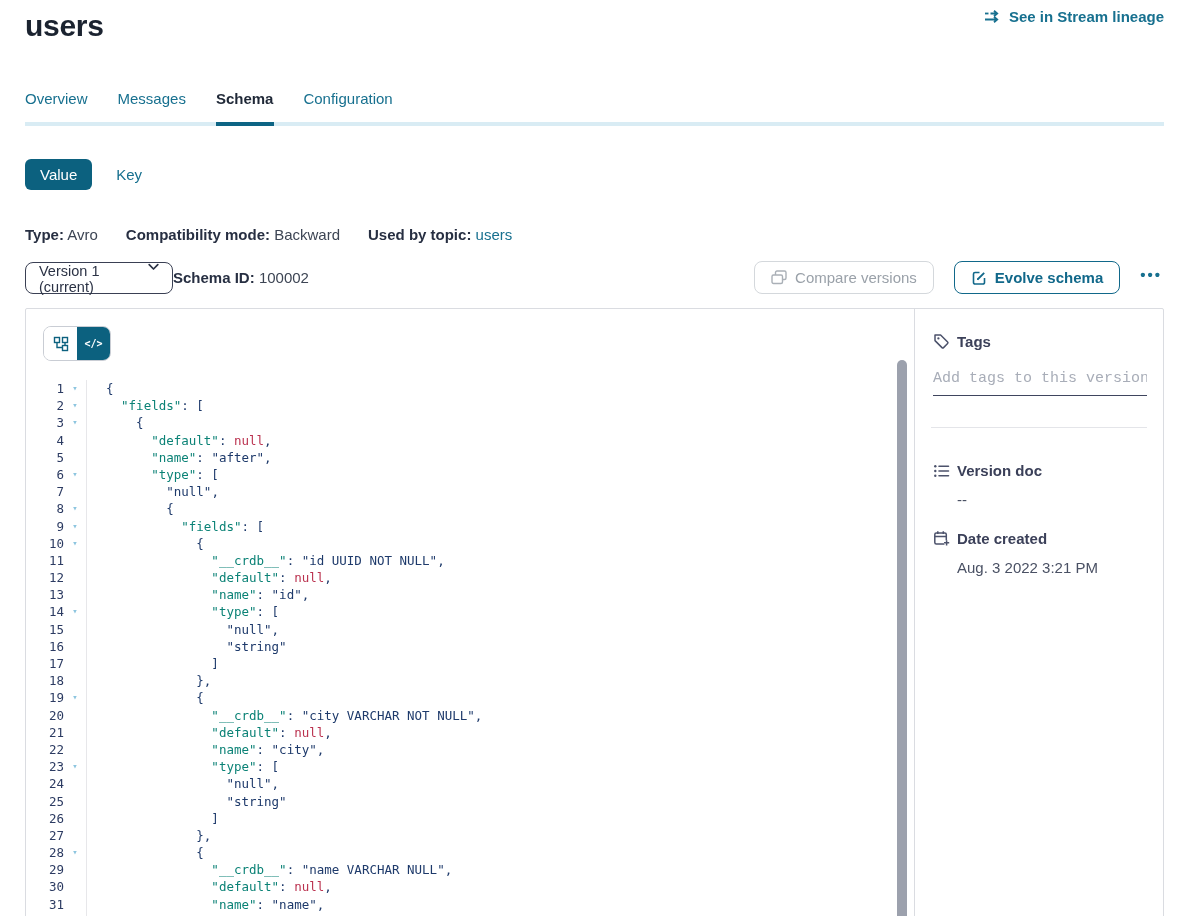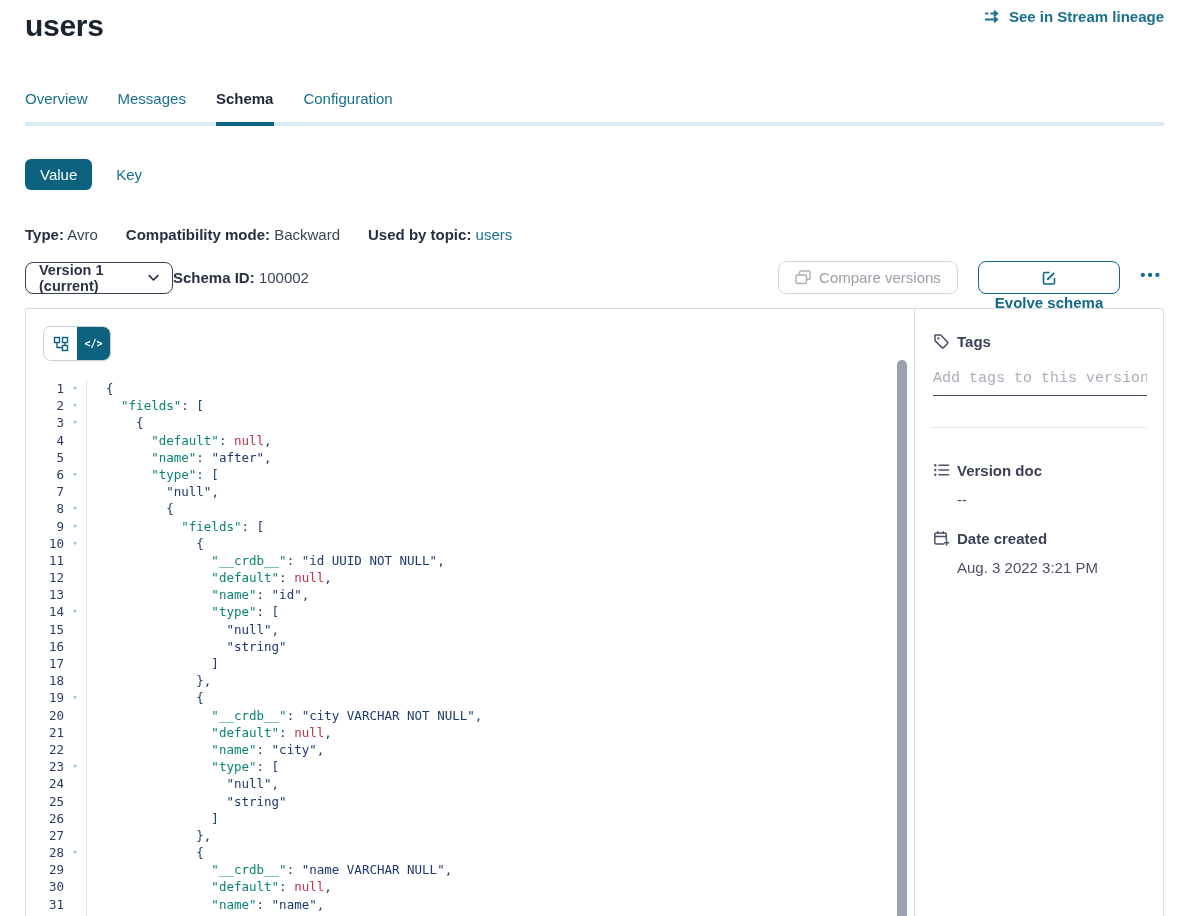--- a/index.html
+++ b/index.html
@@ -28,29 +28,29 @@
   .key-btn { background: none; border: none; color: #17708f; font-size: 15px; cursor: pointer; }
 
   
   .meta-row { margin-top: 36px; font-size: 15px; color: #3d4554; display: flex; gap: 28px; }
   .meta-item b { color: #272f42; font-weight: 700; }
   .topic-link { color: #17708f; cursor: pointer; text-decoration: none; }
 
   
   .controls-row { margin-top: 18px; display: flex; align-items: center; }
   .version-select { width: 148px; height: 32px; border: 1px solid #3a4054; border-radius: 8px;
-    display: flex; align-items: center; justify-content: space-between; padding: 0 13px;
-    font-size: 14.5px; color: #2b3245; cursor: pointer; background: #fff; font-weight: bold; }
+    display: flex; align-items: flex-start; justify-content: space-between; padding: 0 13px;
+    font-size: 14.5px; color: #2b3245; cursor: pointer; background: #fff; }
   .schema-id { font-size: 15px; color: #3d4554; }
   .schema-id b { color: #272f42; font-weight: 700; }
   .controls-right { margin-left: auto; display: flex; align-items: center; gap: 20px; }
   .btn { height: 33px; border-radius: 8px; font-size: 15px; display: flex; align-items: center;
     gap: 8px; padding: 8px 16px; background: #fff; cursor: pointer; font-family: inherit; }
   .btn-disabled { border: 1px solid #d4d8dc; color: #9aa1a9; cursor: default; }
-  .btn-outline { border: 1px solid #11688a; color: #11688a; font-weight: 700; flex-direction: column; }
+  .btn-outline { border: 1px solid #11688a; color: #11688a; font-weight: 700; }
   .more-btn { background: none; border: none; color: #17708f; font-size: 15px; font-weight: 700;
     letter-spacing: 2px; cursor: pointer; padding: 0 2px 6px 0; }
 
   
   .card { margin: 14px 25px 0 25px; border: 1px solid #dadce1; border-radius: 2px;
     height: 614px; display: flex; overflow: hidden; }
   .editor-pane { flex: 1; position: relative; overflow: hidden; }
 
   
   .view-toggle { margin: 17px 0 0 17px; display: inline-flex; border-radius: 8px; overflow: hidden;
@@ -70,21 +70,21 @@
   .tk-p { color: #1e3a6b; }
   .tk-k { color: #0b8276; }
   .tk-s { color: #1e3a6b; }
   .tk-n { color: #bb3350; }
 
   .scroll-thumb { position: absolute; right: 7px; top: 51px; width: 10px; height: 563px;
     background: #9ca1ad; border-radius: 5px; }
 
   
   .sidebar { width: 249px; flex: none; border-left: 1px solid #dadce1; padding: 24px 16px 0 18px; }
-  .side-head { display: flex; align-items: flex-start; gap: 7px; }
+  .side-head { display: flex; align-items: center; gap: 7px; }
   .side-title { font-size: 15px; font-weight: 700; color: #3b4059; }
   .side-icon { flex: none; display: flex; }
   .tags-input { margin-top: 16px; width: 100%; border: none; border-bottom: 1.5px solid #3f455e;
     font-size: 15px; padding: 4px 0 8px 0; color: #333a4a; outline: none; font-family: Liberation Mono, monospace; }
   .tags-input::placeholder { color: #a8adb8; }
   .side-divider { border: none; border-top: 1px solid #e4e5e9; margin: 31px 0 0 -2px; }
   .section-schema-doc { margin-top: 34px; }
   .section-date { margin-top: 22px; }
   .side-value { margin: 12px 0 0 24px; font-size: 15px; color: #4a5164; }
 </style>

